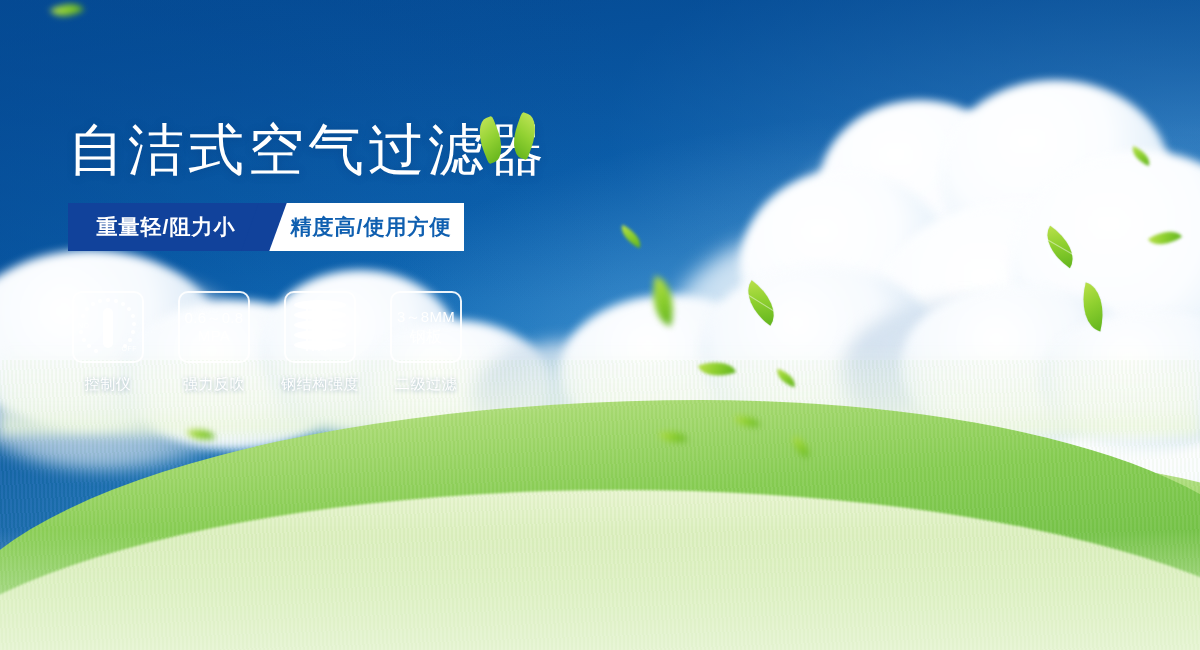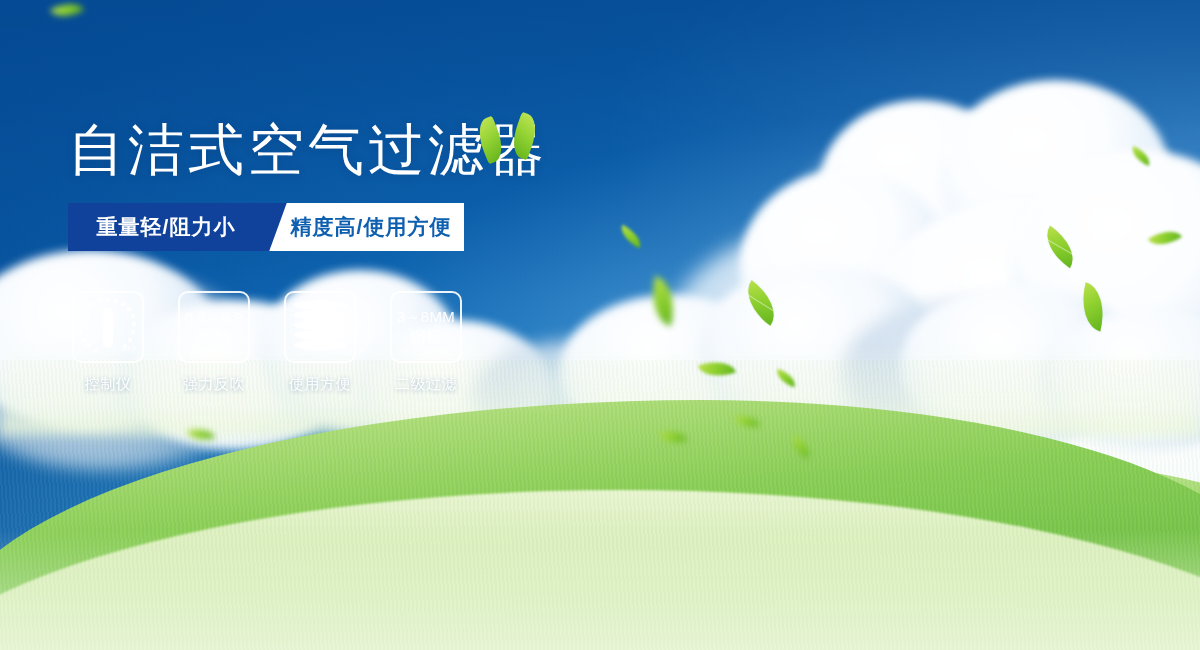--- a/index.html
+++ b/index.html
@@ -310,21 +310,21 @@
                 <i class="bar" style="left:18px;"></i>
               <i class="bar" style="left:24px;"></i>
             </span>
             <span class="disc" style="top:2px;"></span>
             <span class="disc" style="top:12px;"></span>
             <span class="disc" style="top:22px;"></span>
             <span class="disc" style="top:32px;"></span>
             <span class="disc" style="top:42px;"></span>
           </div>
         </div>
-        <div class="flabel">使用方便</div>
+        <div class="flabel">钢结构强度</div>
       </div>
 
       <div class="feature">
         <div class="fbox">
           <div class="txt">3～8MM</div>
           <div class="txt cn">钢板</div>
         </div>
         <div class="flabel">二级过滤</div>
       </div>
 

